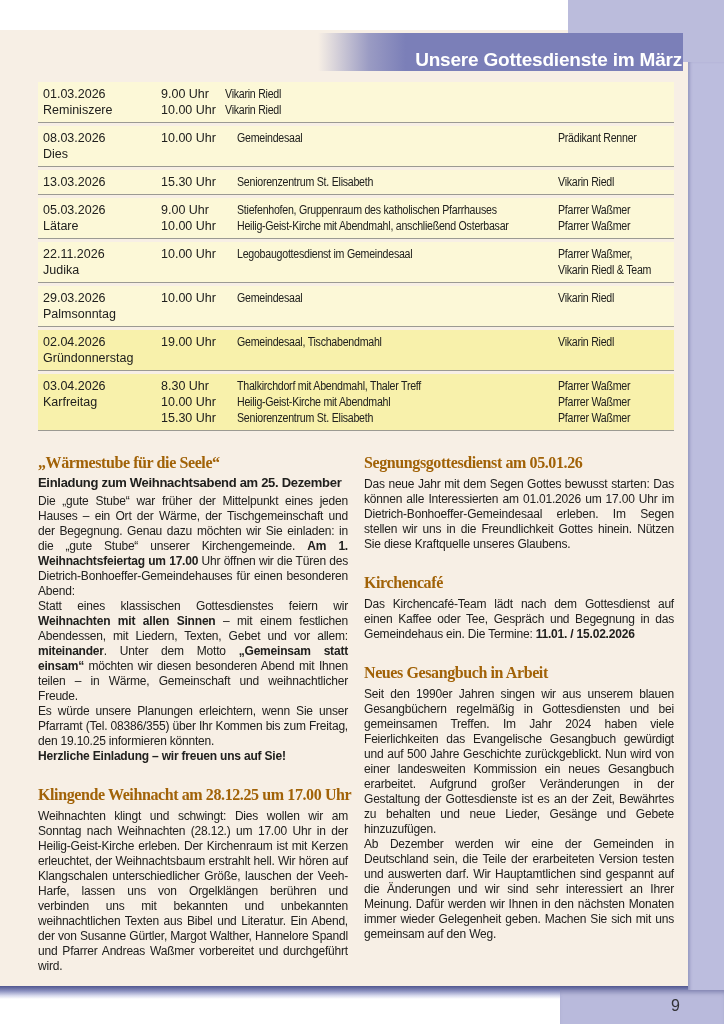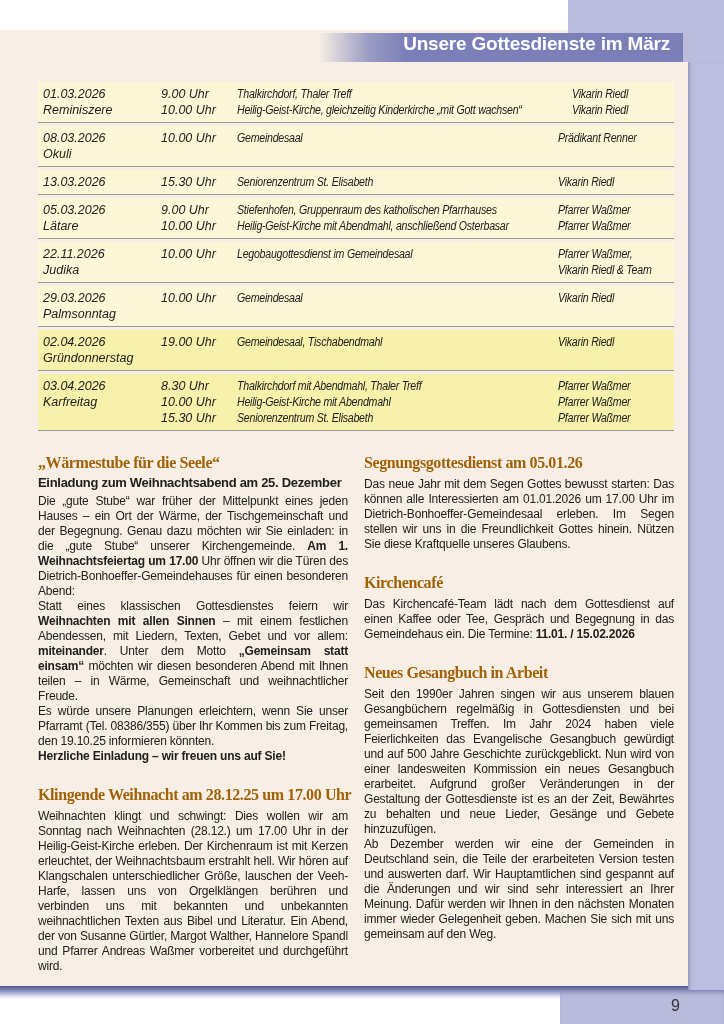--- a/index.html
+++ b/index.html
@@ -4,28 +4,28 @@
 <style>
   html,body{margin:0;padding:0;background:#888;}
   .page{position:relative;width:724px;height:1024px;background:#ffffff;overflow:hidden;
         font-family:"Liberation Sans",sans-serif;color:#20201e;}
   
   .content-bg{position:absolute;left:0;top:30px;width:690px;height:956px;background:#f7efe5;}
   .corner-lav{position:absolute;left:568px;top:0;width:156px;height:62px;background:#bbbcdc;}
   .side-bar{position:absolute;left:688px;top:62px;width:36px;height:962px;background:#bcbdde;
             box-shadow:inset 3px 0 3px -1px rgba(120,124,170,.55);}
   
-  .banner{position:absolute;left:318px;top:33px;width:365px;height:29px;
+  .banner{position:absolute;left:318px;top:33px;width:365px;height:38px;
           background:linear-gradient(90deg,rgba(123,127,184,0) 0%,rgba(123,127,184,.75) 14%,#7b7fb8 24%,#7b7fb8 100%);
-          display:flex;align-items:flex-start;justify-content:flex-end;padding-right:13px;box-sizing:border-box;}
+          display:flex;align-items:flex-end;justify-content:flex-end;padding-right:1px;box-sizing:border-box;}
   .banner-title{color:#ffffff;font-weight:bold;font-size:19px;letter-spacing:-0.2px;white-space:nowrap;}
   
   .schedule{position:absolute;left:38px;top:82px;width:636px;font-size:12.5px;line-height:16px;}
   .srow{display:grid;grid-template-columns:118px 64px 1fr 112px;
-        padding:4px 4px 4px 5px;background:#fcf8d7;border-bottom:1px solid #9b9a92;margin-bottom:3px;font-style:italic;}
+        padding:4px 4px 4px 5px;background:#fcf8d7;border-bottom:1px solid #9b9a92;margin-bottom:3px;}
   .srow.hl{background:#f8f1ab;}
   .cell-time{text-align:left;}
   .cell-loc{padding-left:12px;}
   .cell-loc div,.cell-min div{transform:scaleX(0.85);transform-origin:0 50%;
         white-space:nowrap;letter-spacing:-0.3px;}
   .cell-date div{white-space:nowrap;}
   
   .columns{position:absolute;left:38px;top:450px;width:636px;display:flex;gap:16px;}
   .col{width:310px;}
   .article + .article{margin-top:22px;}
@@ -56,33 +56,29 @@
   <div class="schedule">
       <div class="srow">
         <div class="cell-date">
           <div>01.03.2026</div>
           <div>Reminiszere</div>
         </div>
         <div class="cell-time">
           <div>9.00 Uhr</div>
           <div>10.00 Uhr</div>
         </div>
-        <div class="cell-loc">
-          <div>Thalkirchdorf, Thaler Treff</div>
-          <div>Heilig-Geist-Kirche, gleichzeitig Kinderkirche „mit Gott wachsen“</div>
-        </div>
         <div class="cell-min">
           <div>Vikarin Riedl</div>
           <div>Vikarin Riedl</div>
         </div>
       </div>
       <div class="srow">
         <div class="cell-date">
           <div>08.03.2026</div>
-          <div>Okuli</div>
+          <div>Dies</div>
         </div>
         <div class="cell-time">
           <div>10.00 Uhr</div>
         </div>
         <div class="cell-loc">
           <div>Gemeindesaal</div>
         </div>
         <div class="cell-min">
           <div>Prädikant Renner</div>
         </div>

